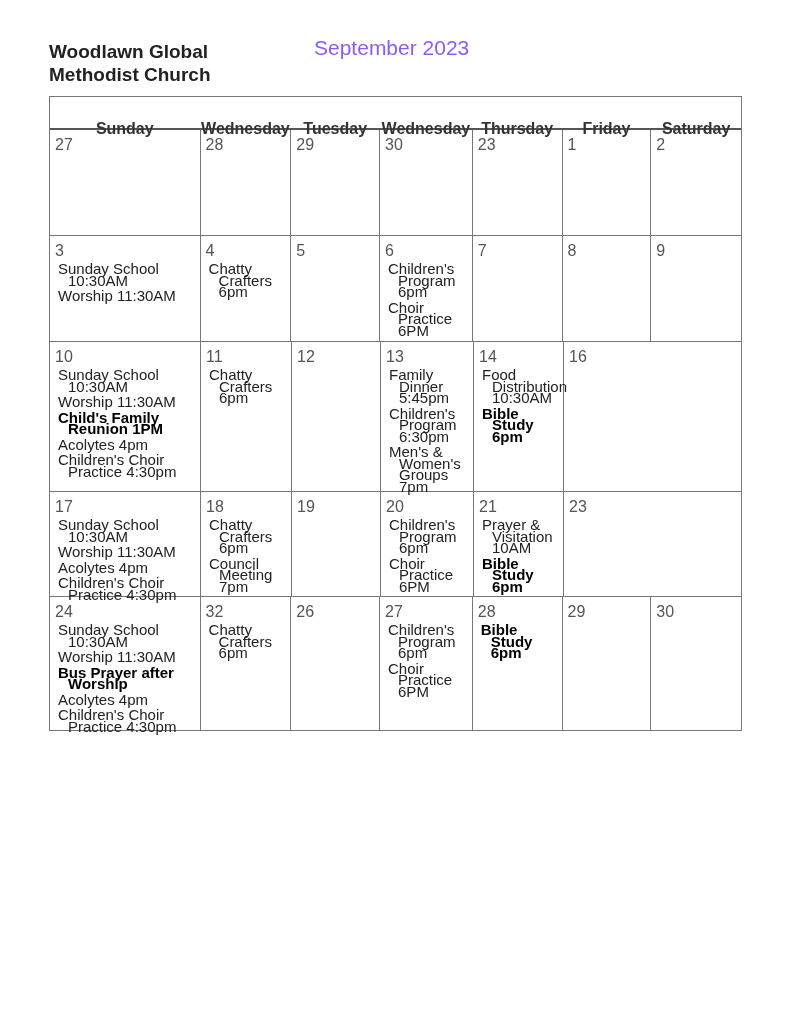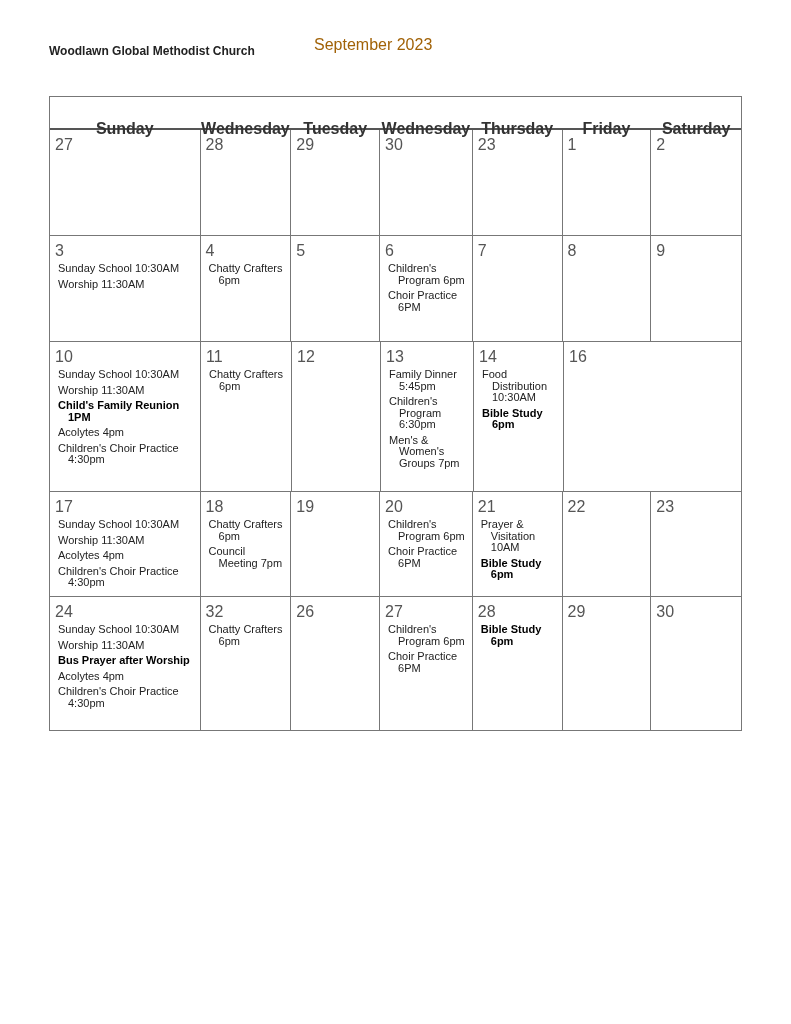--- a/index.html
+++ b/index.html
@@ -1,33 +1,33 @@
 <!DOCTYPE html>
 <html><head>
 <meta charset="utf-8">
 <style>
   html, body { margin:0; padding:0; background:#ffffff; }
   body { width:791px; height:1024px; position:relative; overflow:hidden;
          font-family:"Liberation Sans", "DejaVu Sans", sans-serif; color:#111; }
   .org { position:absolute; left:49px; top:40px; width:230px;
-         font-size:12px; font-weight:bold; line-height:23px; color:#222; }
-  .month { position:absolute; left:314px; top:36px; font-size:16px; color:#a16207; }
+         font-size:19px; font-weight:bold; line-height:23px; color:#222; }
+  .month { position:absolute; left:314px; top:36px; font-size:21px; color:#8b5cf6; }
   .cal { position:absolute; left:49px; top:96px; width:693px;
          border:1px solid #777; box-sizing:border-box; }
   .head { display:flex; height:33px; border-bottom:2px solid #555; box-sizing:border-box; }
   .hcell { box-sizing:border-box; border-right:1px solid #777; display:flex;
            align-items:center; justify-content:center; font-size:16px;
            font-weight:bold; color:#333;margin-top:32px; }
   .hcell:last-child { border-right:none; }
   .week { display:flex; border-bottom:1px solid #777; box-sizing:border-box; }
   .week:last-child { border-bottom:none; }
   .cell { box-sizing:border-box; border-right:1px solid #777; padding:5px 4px 0 5px; }
   .cell:last-child { border-right:none; }
   .num { font-size:16px; color:#555; line-height:20px; display:block; }
-  .ev { font-size:11px; line-height:11.5px; color:#222; margin:2px 0 4px 3px;
+  .ev { font-size:15px; line-height:11.5px; color:#222; margin:2px 0 4px 3px;
         padding-left:10px; text-indent:-10px; }
   .ev.bold { font-weight:bold; color:#000; }
   .w0{width:151px}.w1{width:91px}.w2{width:89px}.w3{width:93px}.w4{width:90px}.w5{width:89px}.w6{width:90px}
 </style>
 </head>
 <body>
 
 <div class="org">Woodlawn Global Methodist Church</div>
 <div class="month">September 2023</div>
 
@@ -143,23 +143,20 @@
         <div class="cell w3">
           <span class="num">20</span>
           <div class="ev">Children's Program 6pm</div>
           <div class="ev">Choir Practice 6PM</div>
         </div>
         <div class="cell w4">
           <span class="num">21</span>
           <div class="ev">Prayer &amp; Visitation 10AM</div>
           <div class="ev bold">Bible Study 6pm</div>
         </div>
-        <div class="cell w5">
-          <span class="num">22</span>
-        </div>
         <div class="cell w6">
           <span class="num">23</span>
         </div>
       </div>
       <div class="week" style="height: 133px;">
         <div class="cell w0">
           <span class="num">24</span>
           <div class="ev">Sunday School 10:30AM</div>
           <div class="ev">Worship 11:30AM</div>
           <div class="ev bold">Bus Prayer after Worship</div>

